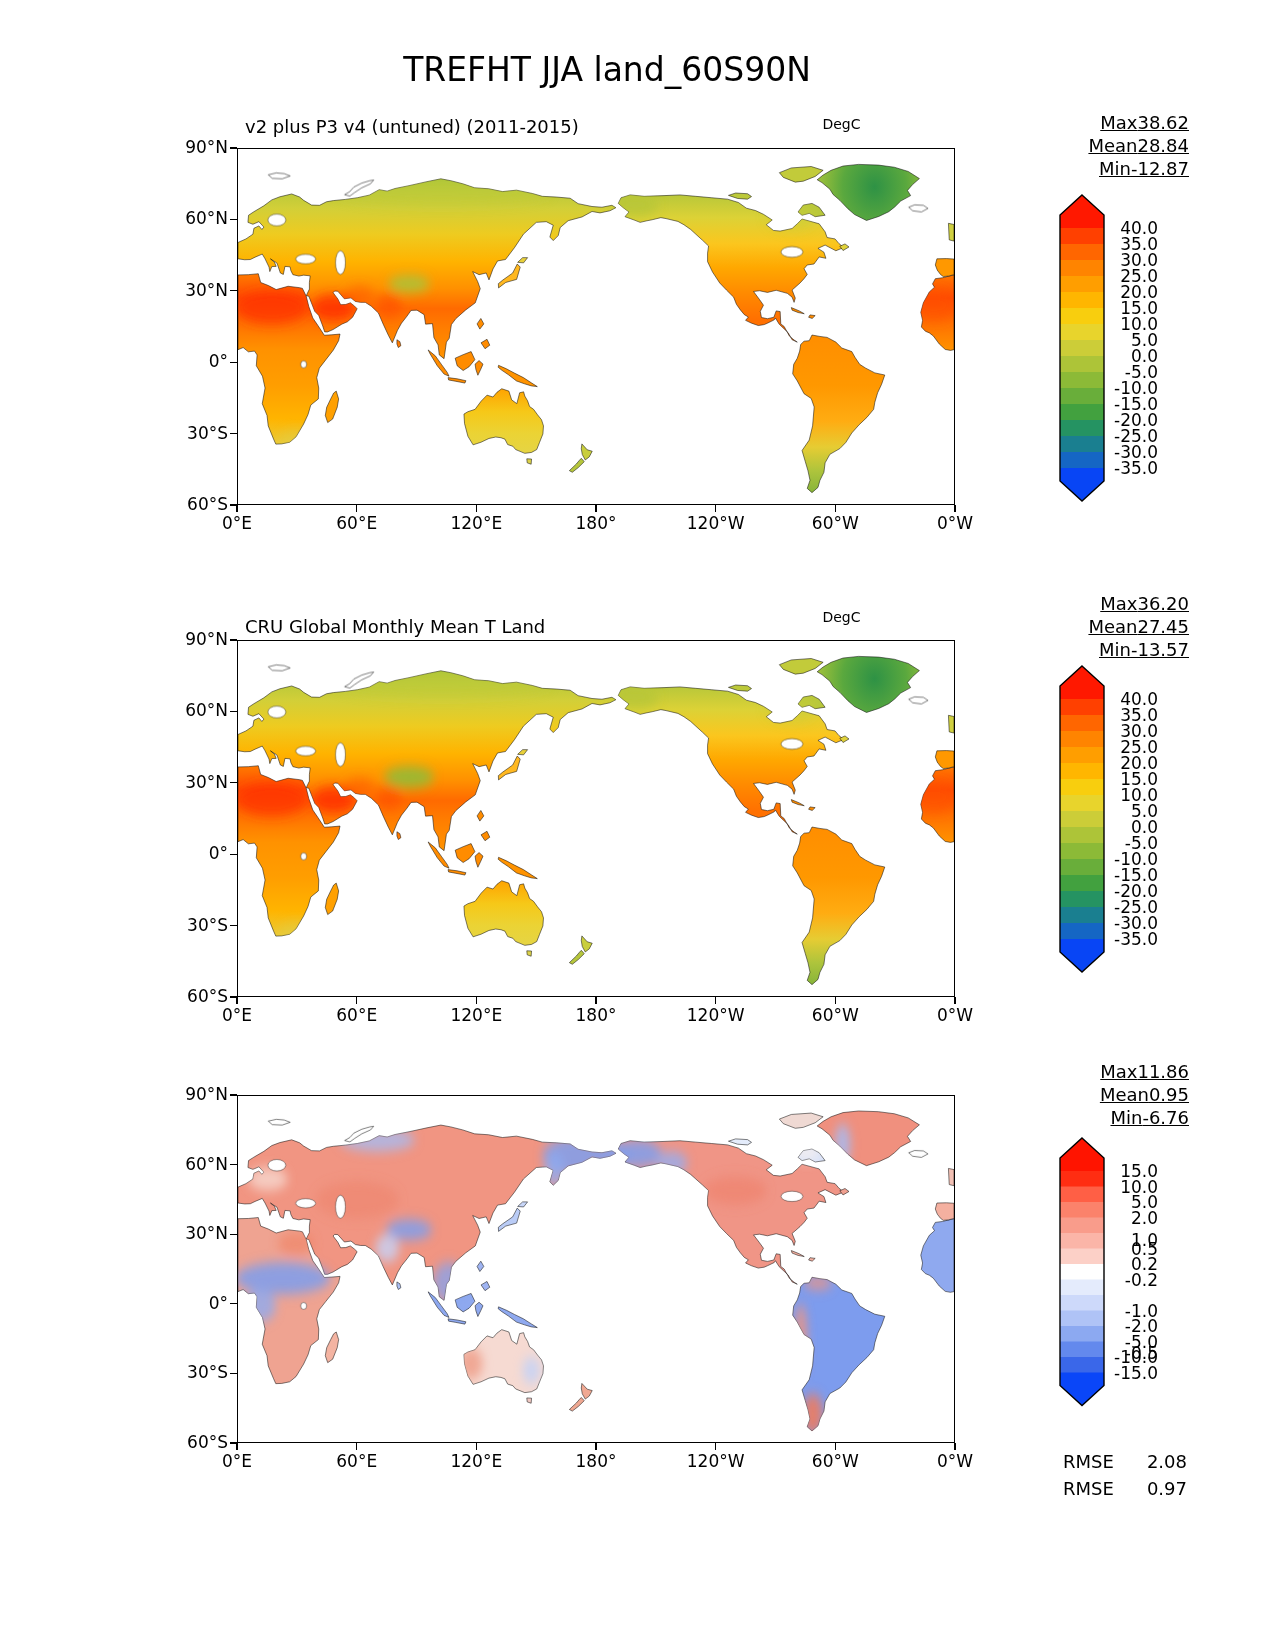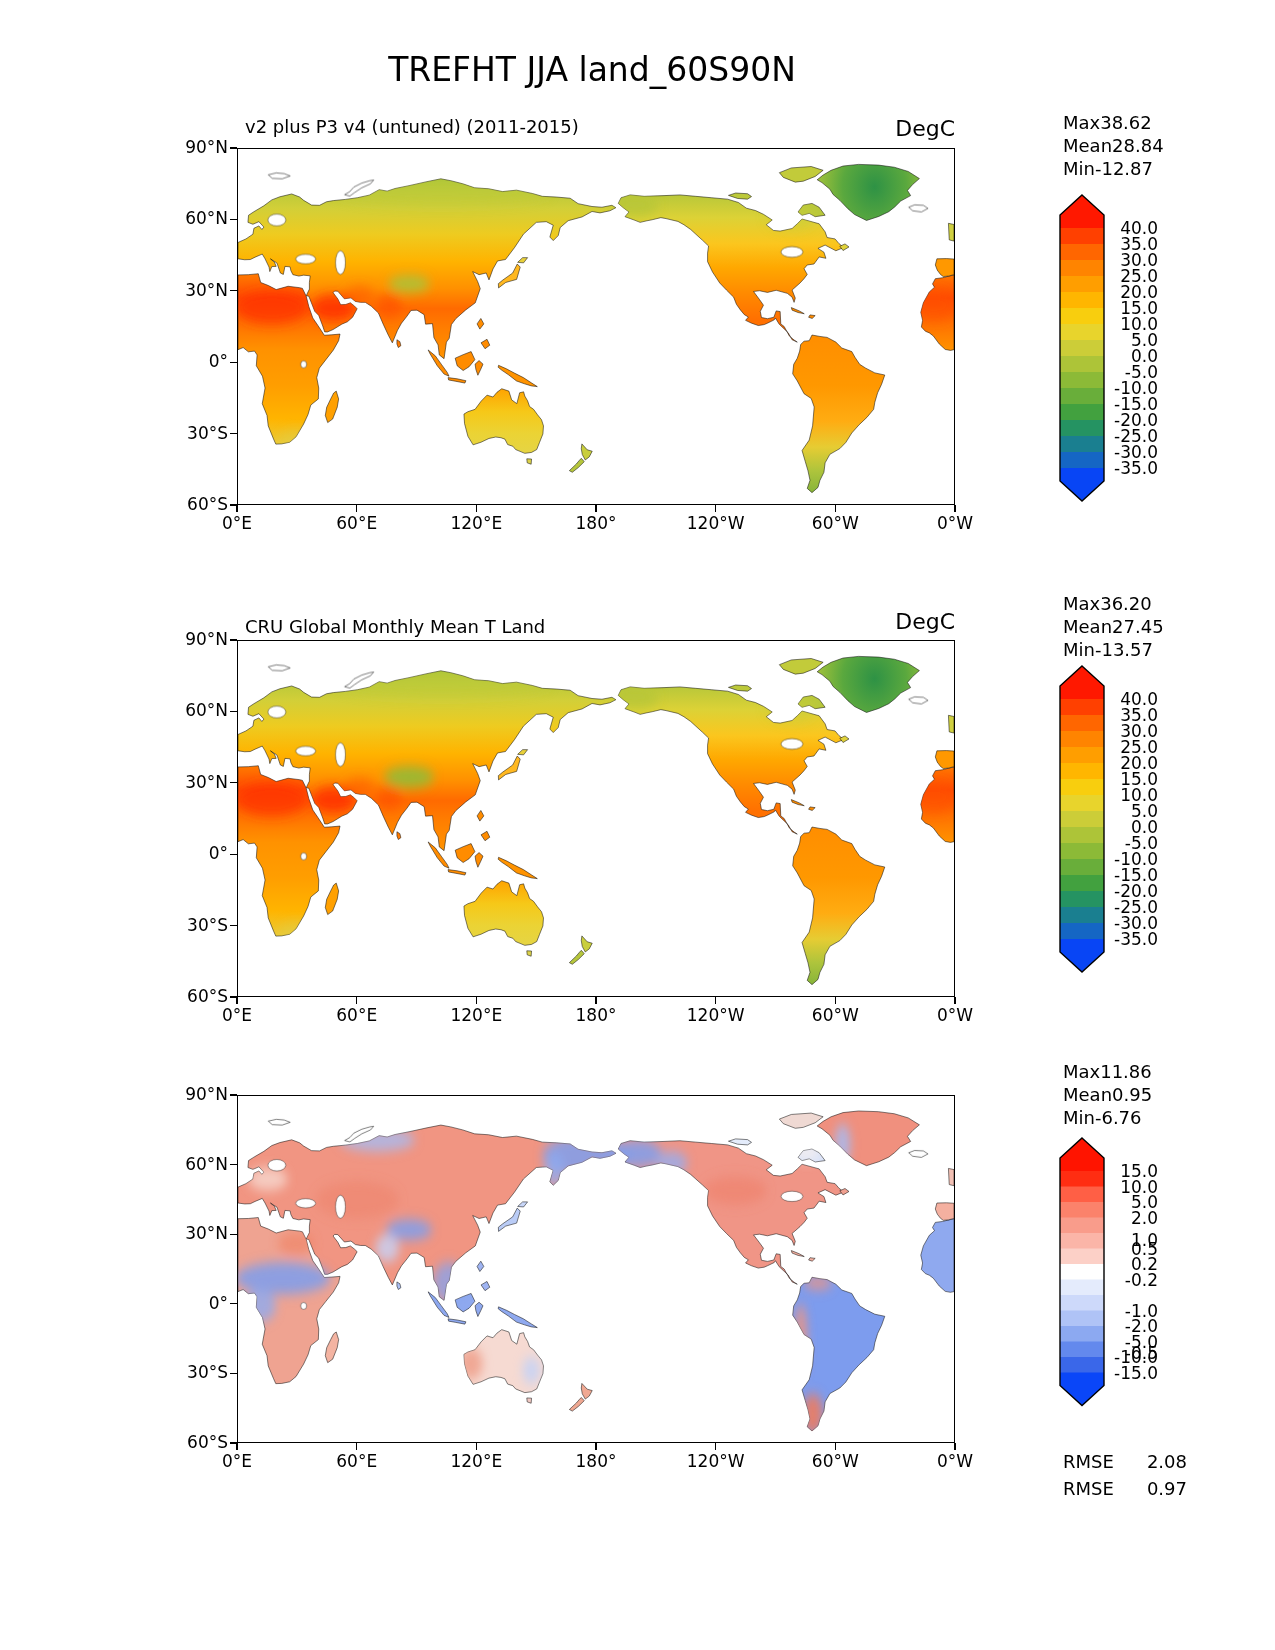--- a/index.html
+++ b/index.html
@@ -1,25 +1,25 @@
 <!DOCTYPE html>
 <html><head>
 <meta charset="utf-8">
 <style>
   html,body{margin:0;padding:0;background:#fff;}
   .page{position:relative;width:1275px;height:1650px;background:#fff;
         font-family:"DejaVu Sans","Liberation Sans",sans-serif;color:#000;overflow:hidden;}
-  .fig-title{position:absolute;left:233px;width:718px;top:50px;text-align:center;
+  .fig-title{position:absolute;left:248px;width:718px;top:50px;text-align:center;
              font-size:33px;}
   .sub{position:absolute;left:245px;font-size:18px;white-space:nowrap;}
-  .units{position:absolute;left:800px;width:155px;text-align:right;font-size:22px;}
+  .units{position:absolute;left:764px;width:155px;text-align:center;font-size:14px;}
   .panel3-title{position:absolute;left:237px;width:718px;text-align:center;font-size:21px;}
   .map{position:absolute;left:237px;width:718px;border:1.5px solid #000;box-sizing:border-box;background:#fff;}
   .stats-block{position:absolute;left:1063px;width:126px;font-size:18px;}
-  .stat-row{display:flex;justify-content:flex-start;height:23px;line-height:23px;}
+  .stat-row{display:flex;justify-content:flex-end;height:23px;line-height:23px;text-decoration:underline;}
   .extra-block{position:absolute;left:1063px;width:124px;font-size:18px;}
   .extra-row{display:flex;justify-content:space-between;height:27px;line-height:27px;}
   .tick-x{position:absolute;width:1.4px;height:7px;background:#000;}
   .tick-y{position:absolute;width:7px;height:1.4px;background:#000;}
   .xlab{position:absolute;width:90px;text-align:center;font-size:17px;}
   .ylab{position:absolute;width:88px;text-align:right;font-size:17px;}
   .cblab{position:absolute;left:1106px;width:52px;text-align:right;font-size:17px;line-height:20px;}
   .cbsvg{position:absolute;}
 </style>
 </head>

